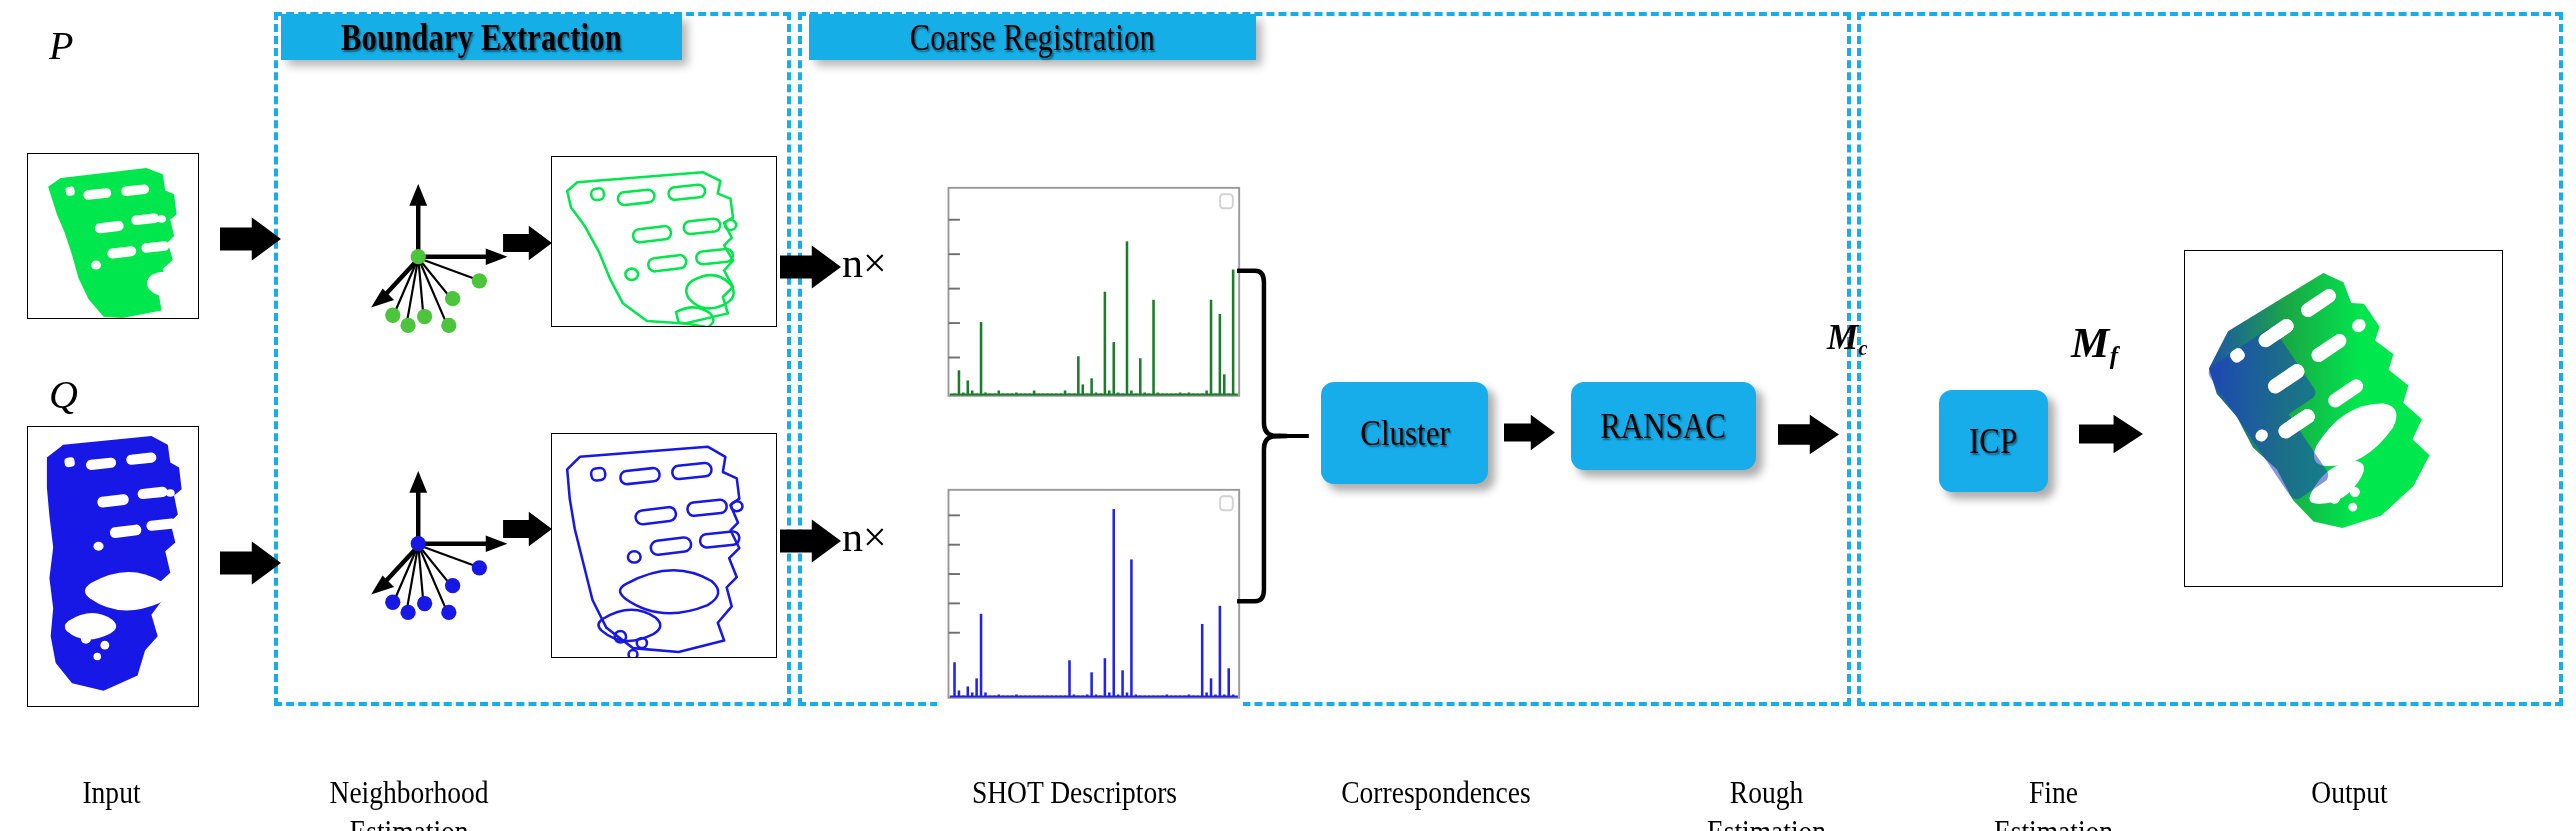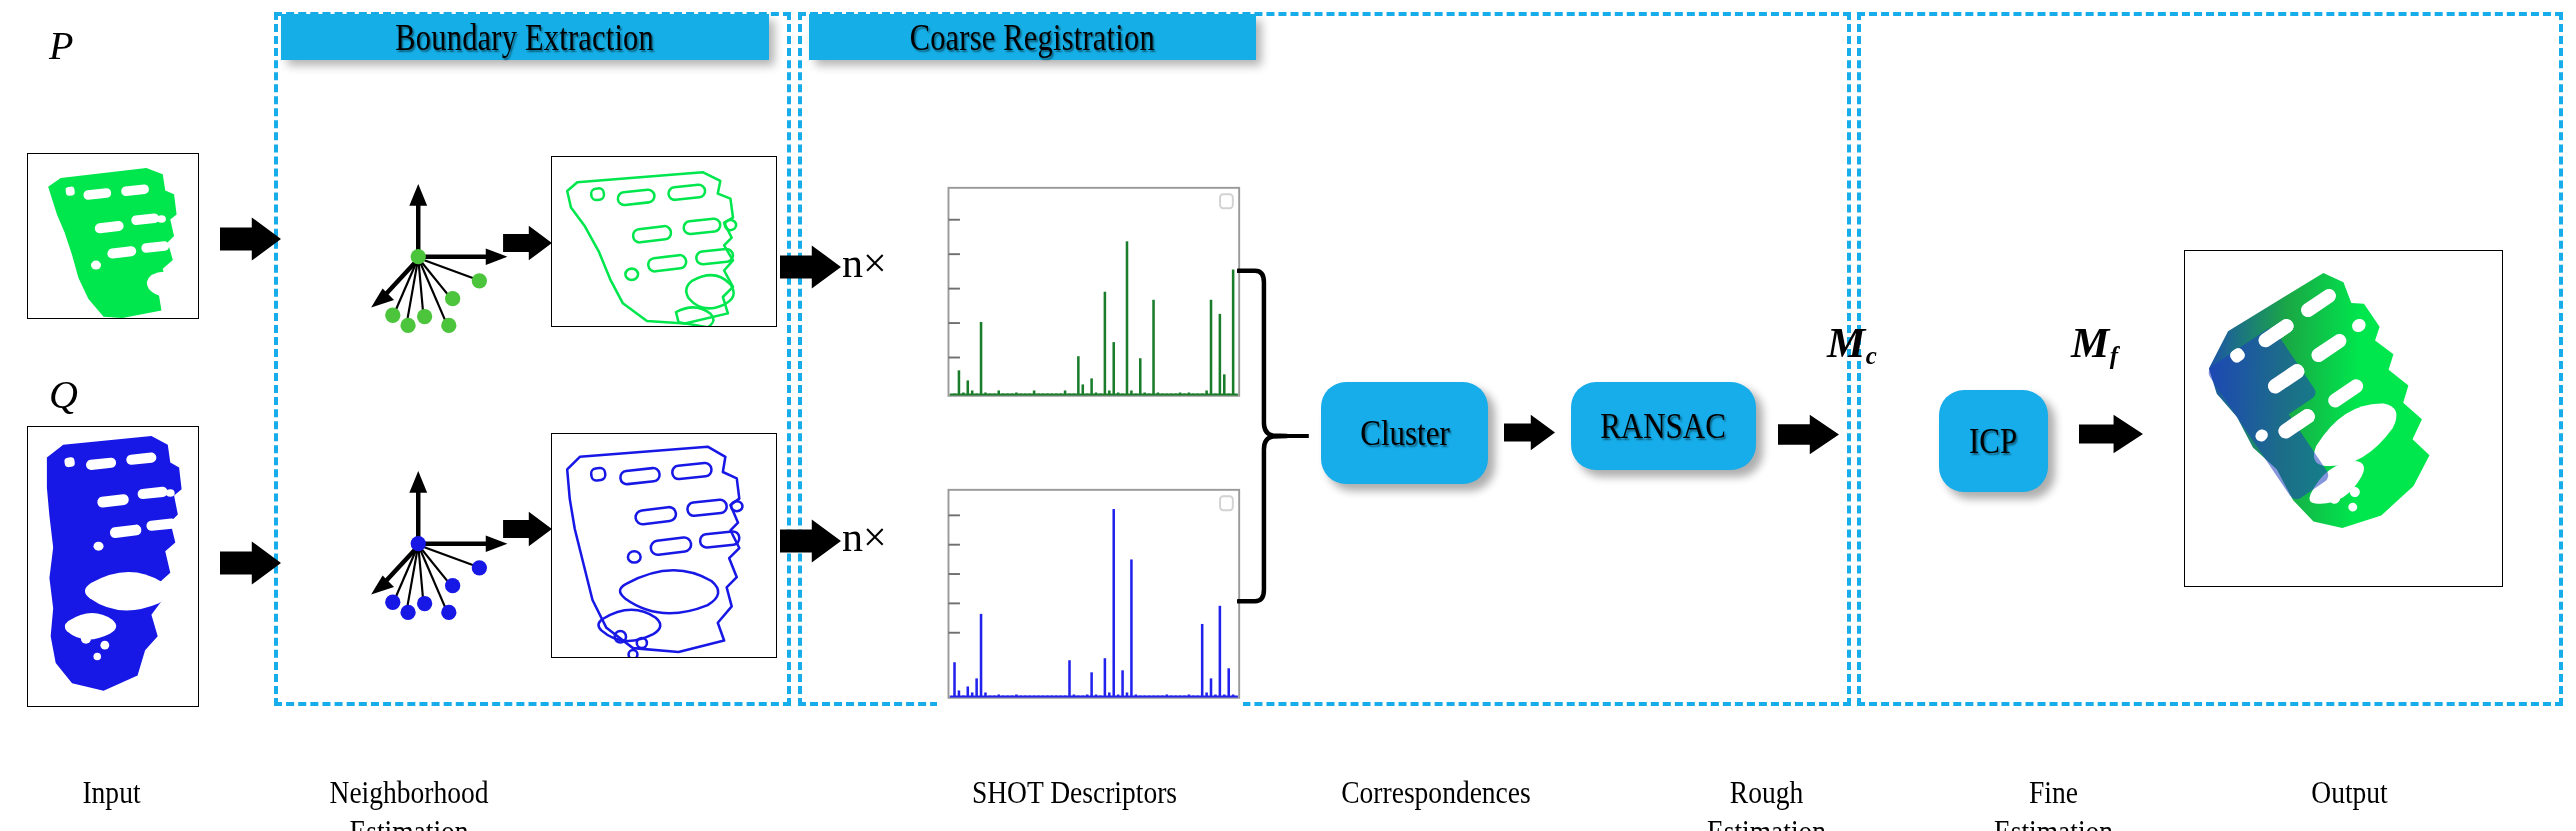--- a/index.html
+++ b/index.html
@@ -12,21 +12,21 @@
 
   
   .banner{position:absolute;background:#15aee6;display:flex;align-items:center;
           justify-content:center;box-shadow:6.4px 6.4px 9px rgba(0,0,0,.30);}
   .banner span{font-size:38px;letter-spacing:0.3px;color:#000;
                font-family:"Liberation Serif", serif;
                transform:scaleX(.80);display:block;white-space:nowrap;
                text-shadow:1.9px 1.9px 1.9px rgba(0,0,0,.45);}
 
   
-  .procbox{position:absolute;background:#16adea;border-radius:25px;
+  .procbox{position:absolute;background:#16adea;border-radius:13px;
            display:flex;align-items:center;justify-content:center;
            box-shadow:6.4px 6.4px 9px rgba(0,0,0,.32);}
   .procbox span{font-size:36px;color:#000;white-space:nowrap;
                 transform:scaleX(.86);display:block;
                 text-shadow:1.9px 1.9px 1.9px rgba(0,0,0,.45);}
 
   
   .tile{position:absolute;border:1.9px solid #000;background:#fff;box-sizing:border-box;overflow:hidden;}
   .tile svg{display:block;width:100%;height:100%;}
 
@@ -52,21 +52,21 @@
 </style>
 </head>
 <body>
 
 <div class="stage">
 
   <div class="panel" style="left:274px;top:11.5px;width:517px;height:694px;"></div>
   <div class="panel" style="left:798px;top:11.5px;width:1053px;height:694px;"></div>
   <div class="panel" style="left:1857px;top:11.5px;width:706px;height:694px;"></div>
 
-  <div class="banner" style="left:281px;top:14px;width:488px;height:46px;">
+  <div class="banner" style="left:281px;top:14px;width:401px;height:46px;font-weight:bold;">
     <span>Boundary Extraction</span>
   </div>
   <div class="banner" style="left:809px;top:14px;width:447px;height:46px;">
     <span>Coarse Registration</span>
   </div>
 
   <div class="mathlbl" style="left:49px;top:22px;font-size:40px;">
     <span>P</span>
   </div>
   <div class="mathlbl" style="left:49px;top:371px;font-size:40px;">
@@ -451,21 +451,21 @@
   </div>
   <div class="procbox" style="left:1939px;top:390px;width:109px;height:102px;">
     <span>ICP</span>
   </div>
   <div class="arrow" style="left:2079px;top:414px;width:64px;height:40px;">
     <svg viewBox="0 0 100 62">
         <path d="M0,16 L54,16 L54,1 L100,31 L54,61 L54,46 L0,46 Z" fill="#000"></path>
       </svg>
   </div>
 
-  <div class="mathlbl" style="left:1827px;top:318px;font-size:43px;font-weight:700;">
+  <div class="mathlbl" style="left:1827px;top:318px;font-size:35px;font-weight:700;">
     <span>M</span><span class="sub">c</span>
   </div>
   <div class="mathlbl" style="left:2071px;top:318px;font-size:43px;font-weight:700;">
     <span>M</span><span class="sub">f</span>
   </div>
 
   <div class="tile" style="left:2184px;top:250px;width:319px;height:337px;">
     <svg viewBox="0 0 500 528" preserveAspectRatio="none">
       <defs>
         <linearGradient id="regGrad" x1="0" y1="0" x2="1" y2="1">

